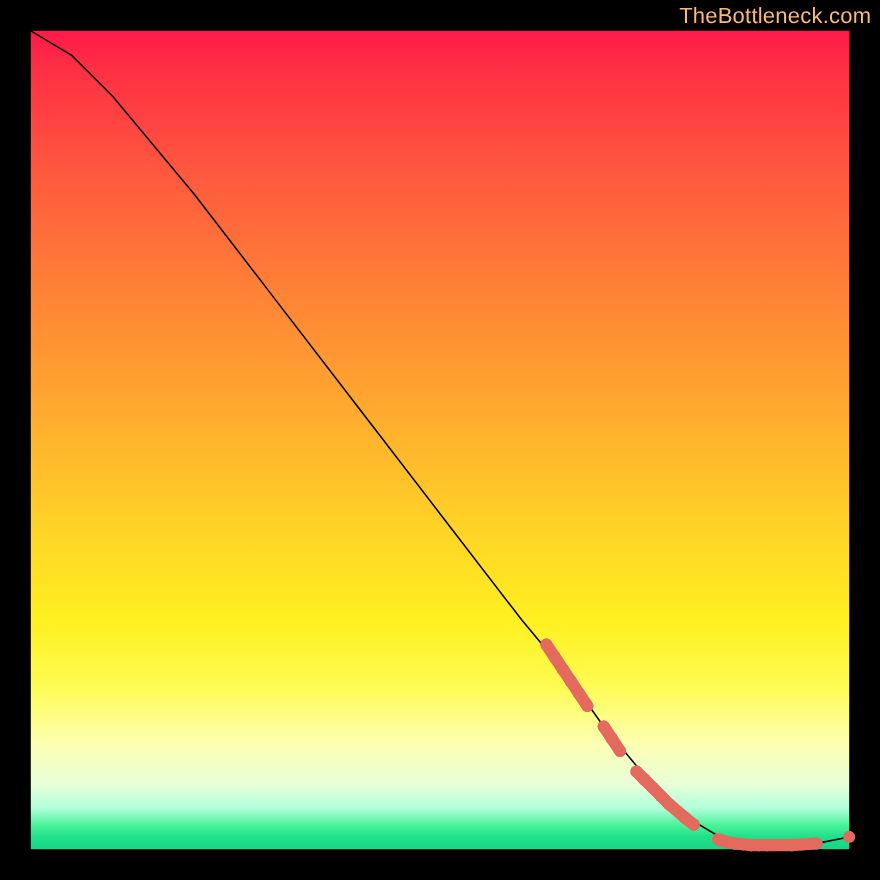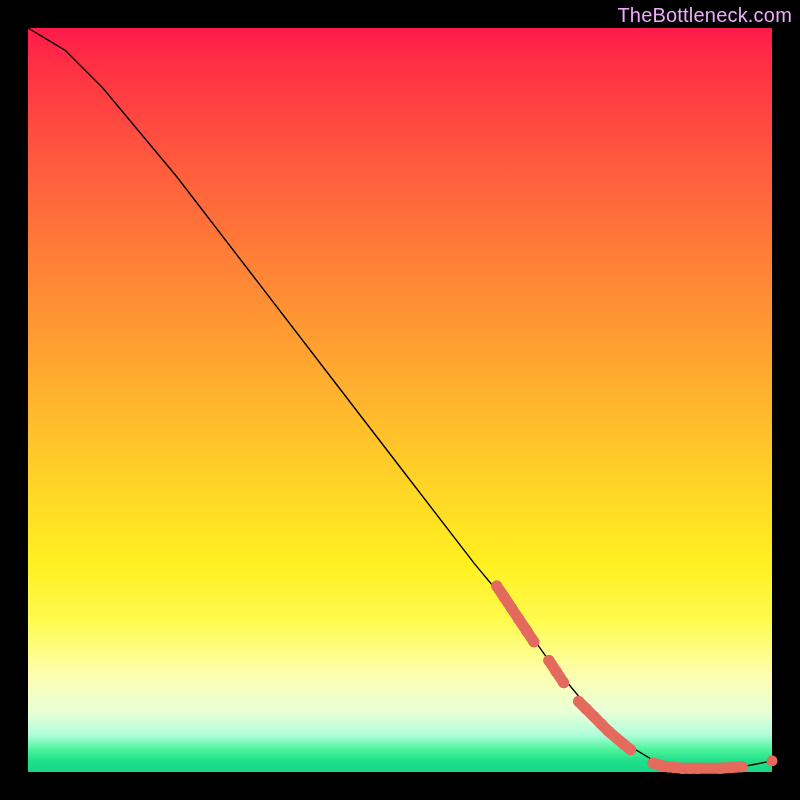--- a/index.html
+++ b/index.html
@@ -8,21 +8,21 @@
     height: 800px;
     background: #000;
     position: relative;
     font-family: Arial, sans-serif;
     overflow: hidden;
   }
   .watermark {
     position: absolute;
     top: 4px;
     right: 8px;
-    color: #f0abfc;
+    color: #fdba74;
     font-size: 20px;
     font-weight: normal;
     z-index: 10;
     letter-spacing: 0.2px;
   }
   .plot-area {
     position: absolute;
     left: 28px;
     top: 28px;
     width: 744px;

